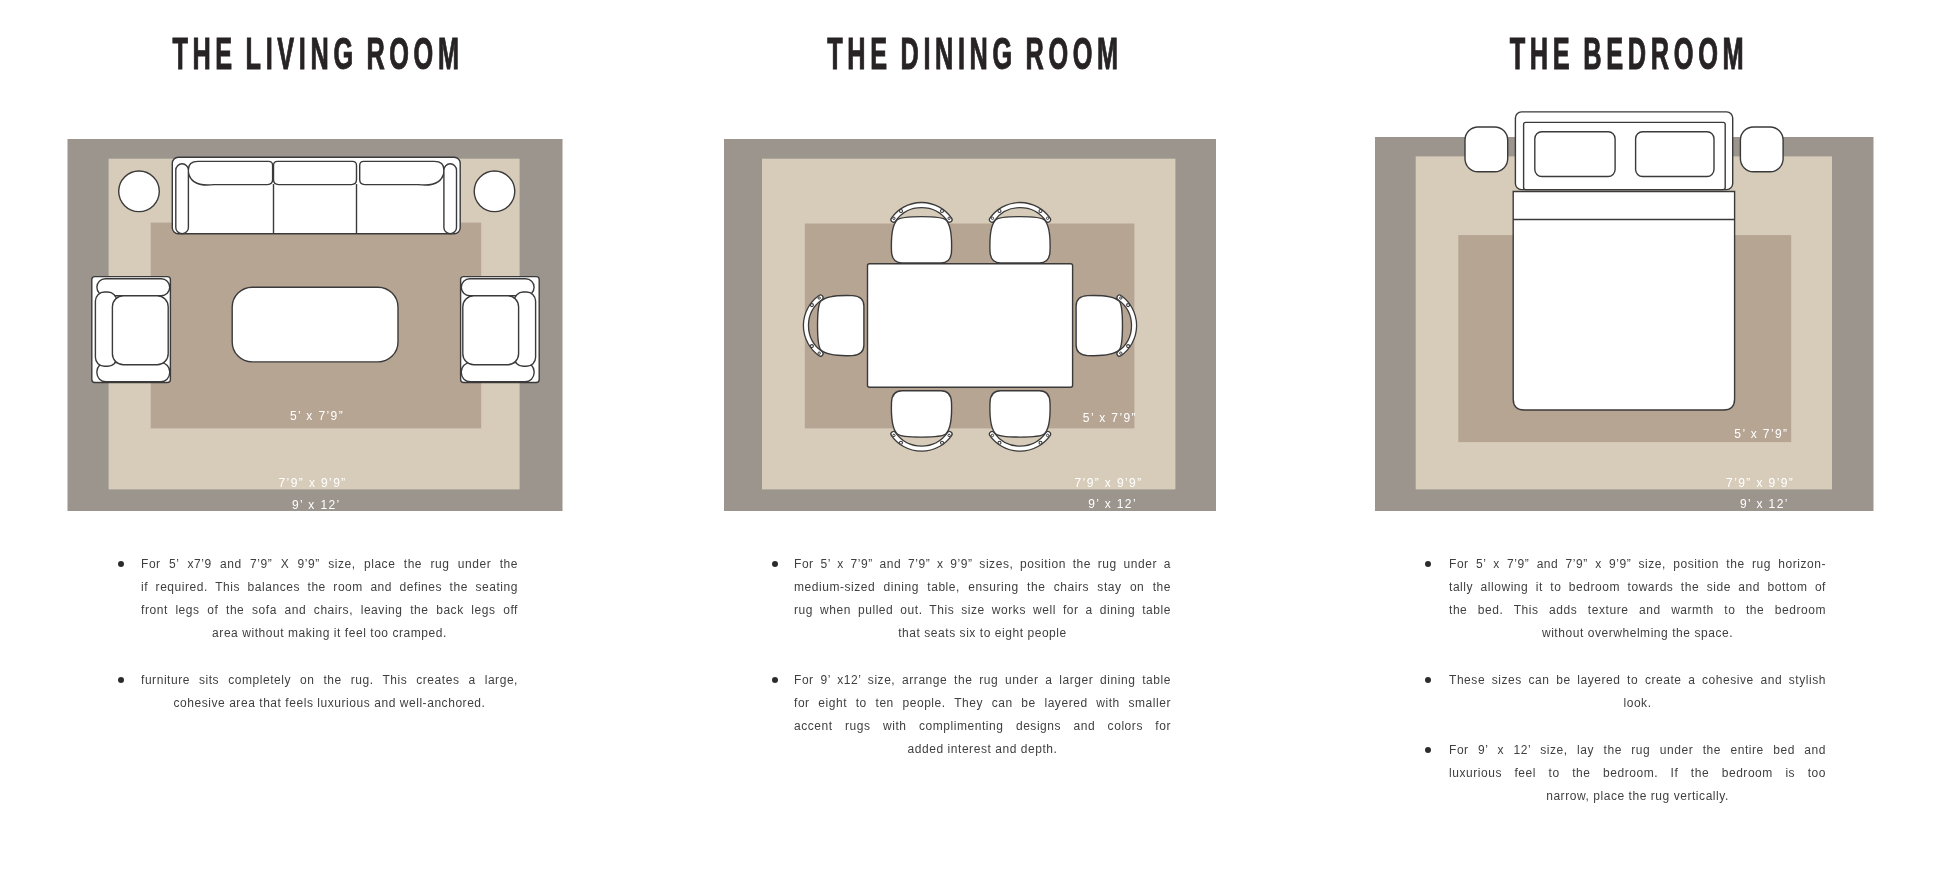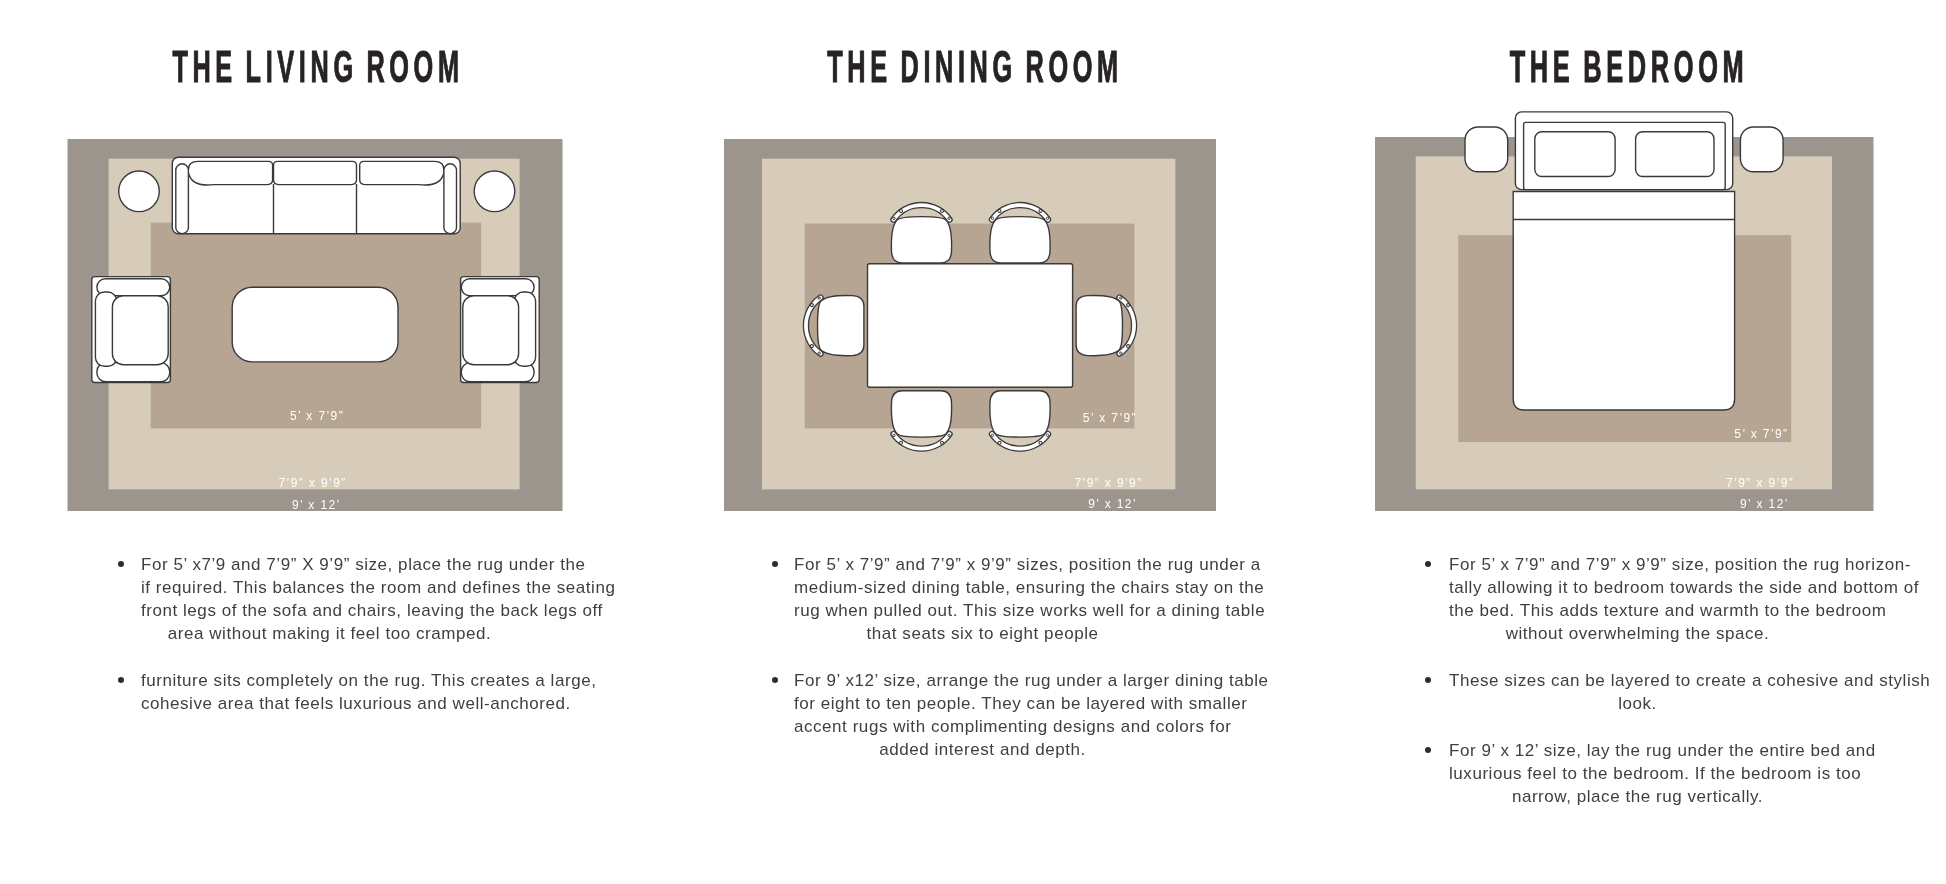--- a/index.html
+++ b/index.html
@@ -1,22 +1,22 @@
 <!DOCTYPE html>
 <html><head>
 <meta charset="utf-8">
 <style>
   html,body{margin:0;padding:0;background:#ffffff;}
   body{width:1946px;height:884px;position:relative;overflow:hidden;
        font-family:"Liberation Sans", sans-serif;}
   .title{position:absolute;top:32.8px;white-space:nowrap;font-weight:bold;
-         font-size:43.5px;line-height:1;color:#272324;letter-spacing:8px;word-spacing:-5px;margin-top:13px;
+         font-size:43.5px;line-height:1;color:#272324;letter-spacing:8px;word-spacing:-5px;
          -webkit-text-stroke:1px #272324;}
   .tinner{display:inline-block;transform-origin:0 0;}
-  .col{position:absolute;width:377px;color:#3f3f3f;font-size:17px;
+  .col{position:absolute;width:377px;color:#3f3f3f;font-size:12px;
        letter-spacing:0.55px;}
   .col .ln{height:23.1px;line-height:23.1px;text-align:justify;text-align-last:justify;white-space:nowrap;}
   .col .lnlast{height:23.1px;line-height:23.1px;text-align:center;white-space:nowrap;}
   .bullet{position:absolute;width:6.2px;height:6.2px;border-radius:50%;background:#2c2c2c;}
   svg{position:absolute;}
   svg text{font-family:"Liberation Sans", sans-serif;}
 </style>
 </head>
 <body>
 

